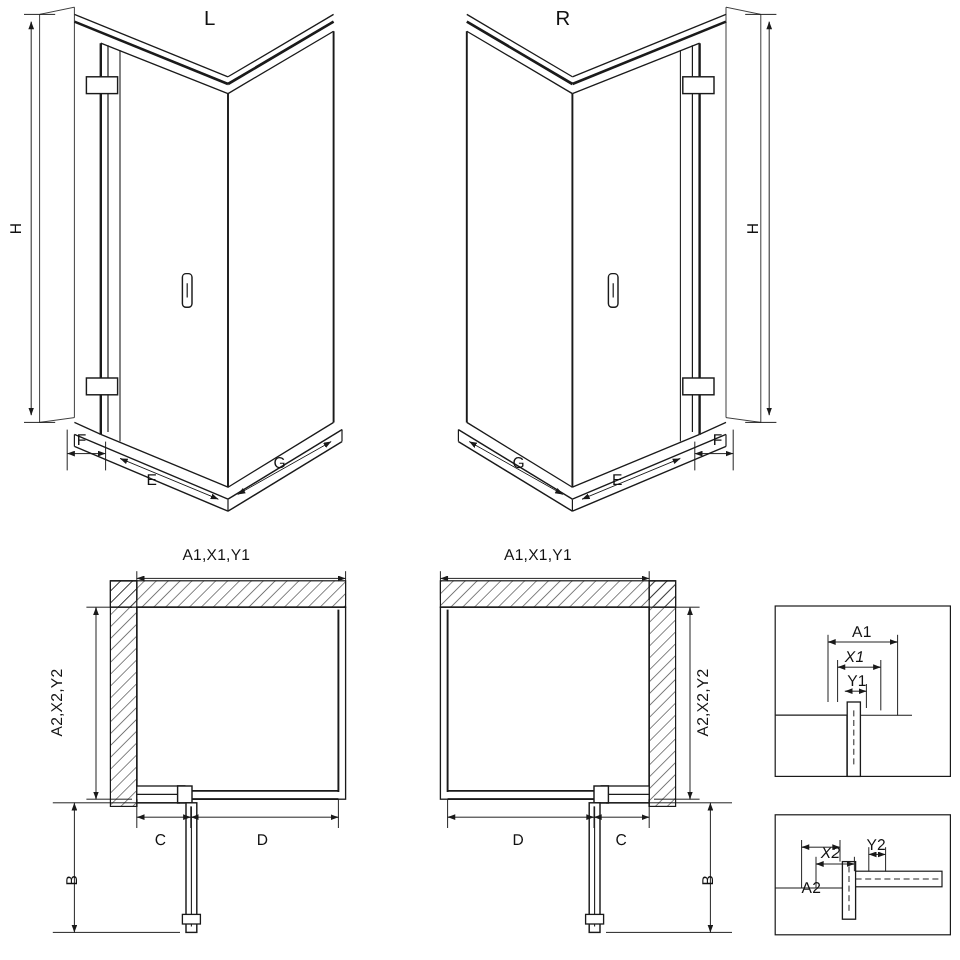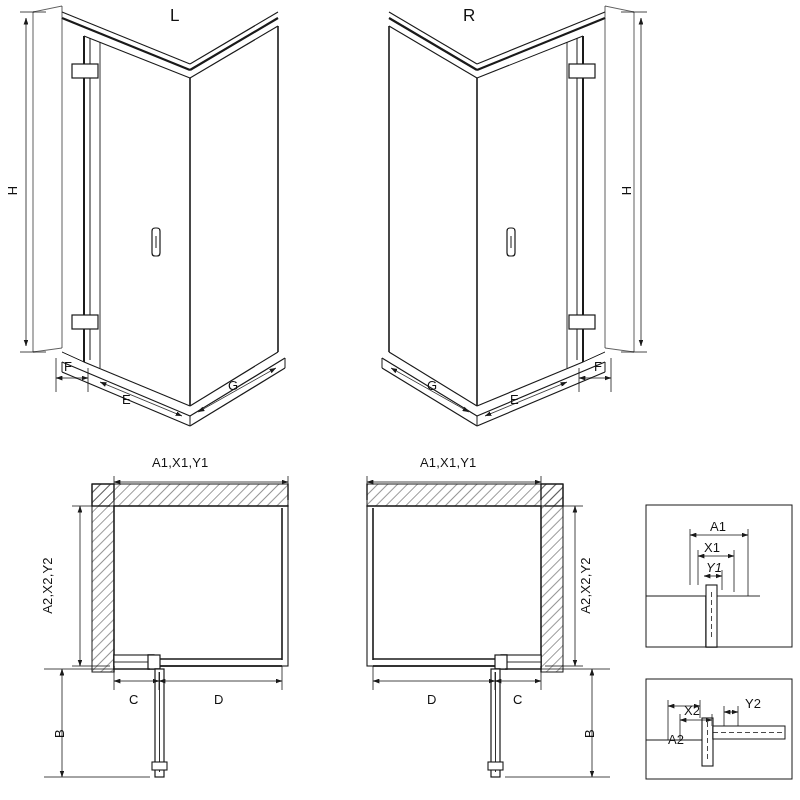--- a/index.html
+++ b/index.html
@@ -321,20 +321,20 @@
 
   <div class="lbl" style="left:129px; top:692px;">C</div>
   <div class="lbl" style="left:214px; top:692px;">D</div>
   <div class="lbl" style="left:427px; top:692px;">D</div>
   <div class="lbl" style="left:513px; top:692px;">C</div>
 
   <div class="lbl rot" style="left:55px; top:726px; transform:rotate(-90deg);">B</div>
   <div class="lbl rot" style="left:585px; top:726px; transform:rotate(-90deg);">B</div>
 
   <div class="lbl" style="left:710px; top:519px;">A1</div>
-  <div class="lbl" style="left:704px; top:540px;">X1</div>
-  <div class="lbl" style="left:706px; top:560px;font-style:italic;">Y1</div>
+  <div class="lbl" style="left:704px; top:540px;font-style:italic;">X1</div>
+  <div class="lbl" style="left:706px; top:560px;">Y1</div>
 
   <div class="lbl" style="left:668px; top:732px;">A2</div>
-  <div class="lbl" style="left:684px; top:703px;">X2</div>
-  <div class="lbl" style="left:722px; top:696px;margin-left:23px;">Y2</div>
+  <div class="lbl" style="left:684px; top:703px;font-style:italic;">X2</div>
+  <div class="lbl" style="left:722px; top:696px;">Y2</div>
 
 </div>
 
 </body></html>

